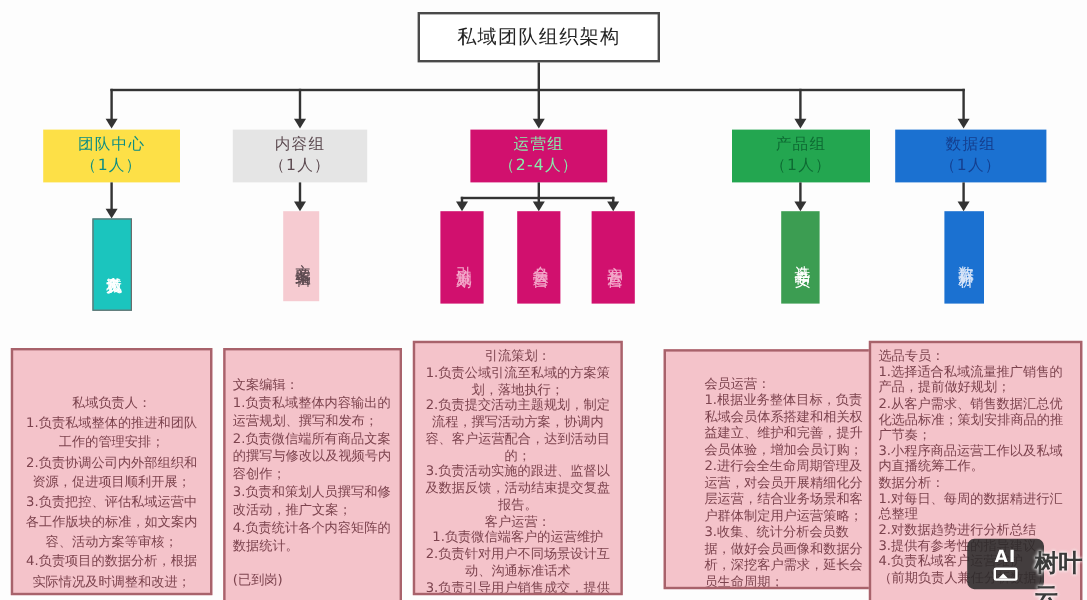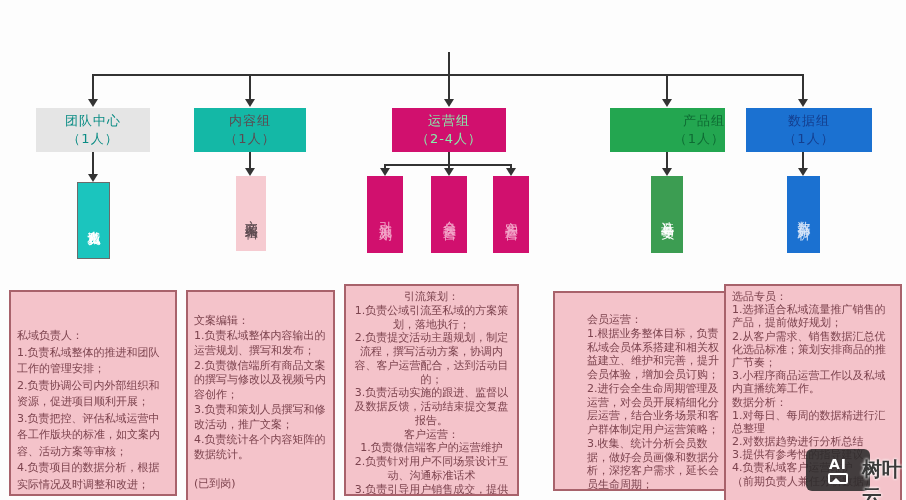--- a/index.html
+++ b/index.html
@@ -23,24 +23,24 @@
     background:#fff; border:2px solid #4a4a4a;
     display:flex; align-items:center; justify-content:center;
     font-size:16px; color:#222; letter-spacing:1px;
   }
   
   .l2 {
     position:absolute; top:108px; height:44px;
     display:flex; flex-direction:column; align-items:center; justify-content:center;
     font-size:13px; line-height:1.35; letter-spacing:1px;
   }
-  .l2-team    { left:36px;  width:114px; background:#e5e5e5; color:#0a8c84; }
-  .l2-content { left:194px; width:112px; background:#14b8a6; color:#5c4a50; }
+  .l2-team    { left:36px;  width:114px; background:#fde047; color:#0a8c84; }
+  .l2-content { left:194px; width:112px; background:#e5e5e5; color:#5c4a50; }
   .l2-ops     { left:392px; width:114px; background:#d1106e; color:#86efac; }
-  .l2-product { left:610px; width:115px; background:#23a650; color:#0e6b33;align-items:flex-end; }
+  .l2-product { left:610px; width:115px; background:#23a650; color:#0e6b33; }
   .l2-data    { left:746px; width:126px; background:#1b71d1; color:#143f8f; }
   
   .l3 {
     position:absolute; top:176px; height:77px;
     display:flex; align-items:center; justify-content:center;
     writing-mode:vertical-rl; text-orientation:upright;
     font-size:13px; letter-spacing:2px;
   }
   .l3-owner   { left:77px;  top:182px; width:33px; background:#1bc5be; color:#ffffff;
                 border:1px solid #6b6b6b; letter-spacing:0px; }
@@ -51,21 +51,21 @@
   .l3-select  { left:651px; width:32px; background:#3c9d52; color:#ffffff; }
   .l3-analyze { left:787px; width:33px; background:#1b71d1; color:#d9e6f8; }
   
   .detail {
     position:absolute;
     background:#f4c3ca; border:2px solid #a8626b;
     color:#7c434e; font-size:11px;
     padding:4px 6px; white-space:pre-line;
     overflow:hidden; word-break:break-all;
   }
-  .det0 { left:9px;   top:290px; width:168px; height:206px; padding-top:36px; line-height:1.5; }
+  .det0 { left:9px;   top:290px; width:168px; height:206px; padding-top:36px; line-height:1.5;text-align:center; }
   .det1 { left:186px; top:290px; width:149px; height:264px; padding-top:22px; line-height:1.35; }
   .det2 { left:344px; top:284px; width:175px; height:212px; line-height:1.25;text-align:center; }
   .det3 { left:553px; top:291px; width:180px; height:200px; padding-top:20px; line-height:1.25;padding-left:32px; }
   .det4 { left:724px; top:284px; width:178px; height:239px; line-height:1.2; }
   
   .wm-logo {
     position:absolute; left:806px; top:449px; width:64px; height:42px;
     background:rgba(42,42,42,0.88); border-radius:6px; z-index:5;
     display:flex; flex-direction:column; align-items:center; justify-content:center;
   }
@@ -79,20 +79,23 @@
     position:absolute; left:862px; top:456px; z-index:6;
     font-size:20px; font-weight:bold; color:#3a3a3a;
     text-shadow:0 0 3px #fff, 0 0 3px #fff;
   }
 </style>
 </head>
 <body>
 
 <div class="canvas">
 
+  <div class="root-box">
+    <span>私域团队组织架构</span>
+  </div>
 
   <div class="vline" style="left:448px; top:52px; height:24px;"></div>
   <div class="hline" style="left:92px; top:74px; width:712px;"></div>
 
   <div class="vline" style="left:92px;  top:74px; height:26px;"></div>
   <div class="arrow" style="left:88px;  top:99px;"></div>
   <div class="vline" style="left:249px; top:74px; height:26px;"></div>
   <div class="arrow" style="left:245px; top:99px;"></div>
   <div class="vline" style="left:448px; top:74px; height:26px;"></div>
   <div class="arrow" style="left:444px; top:99px;"></div>

